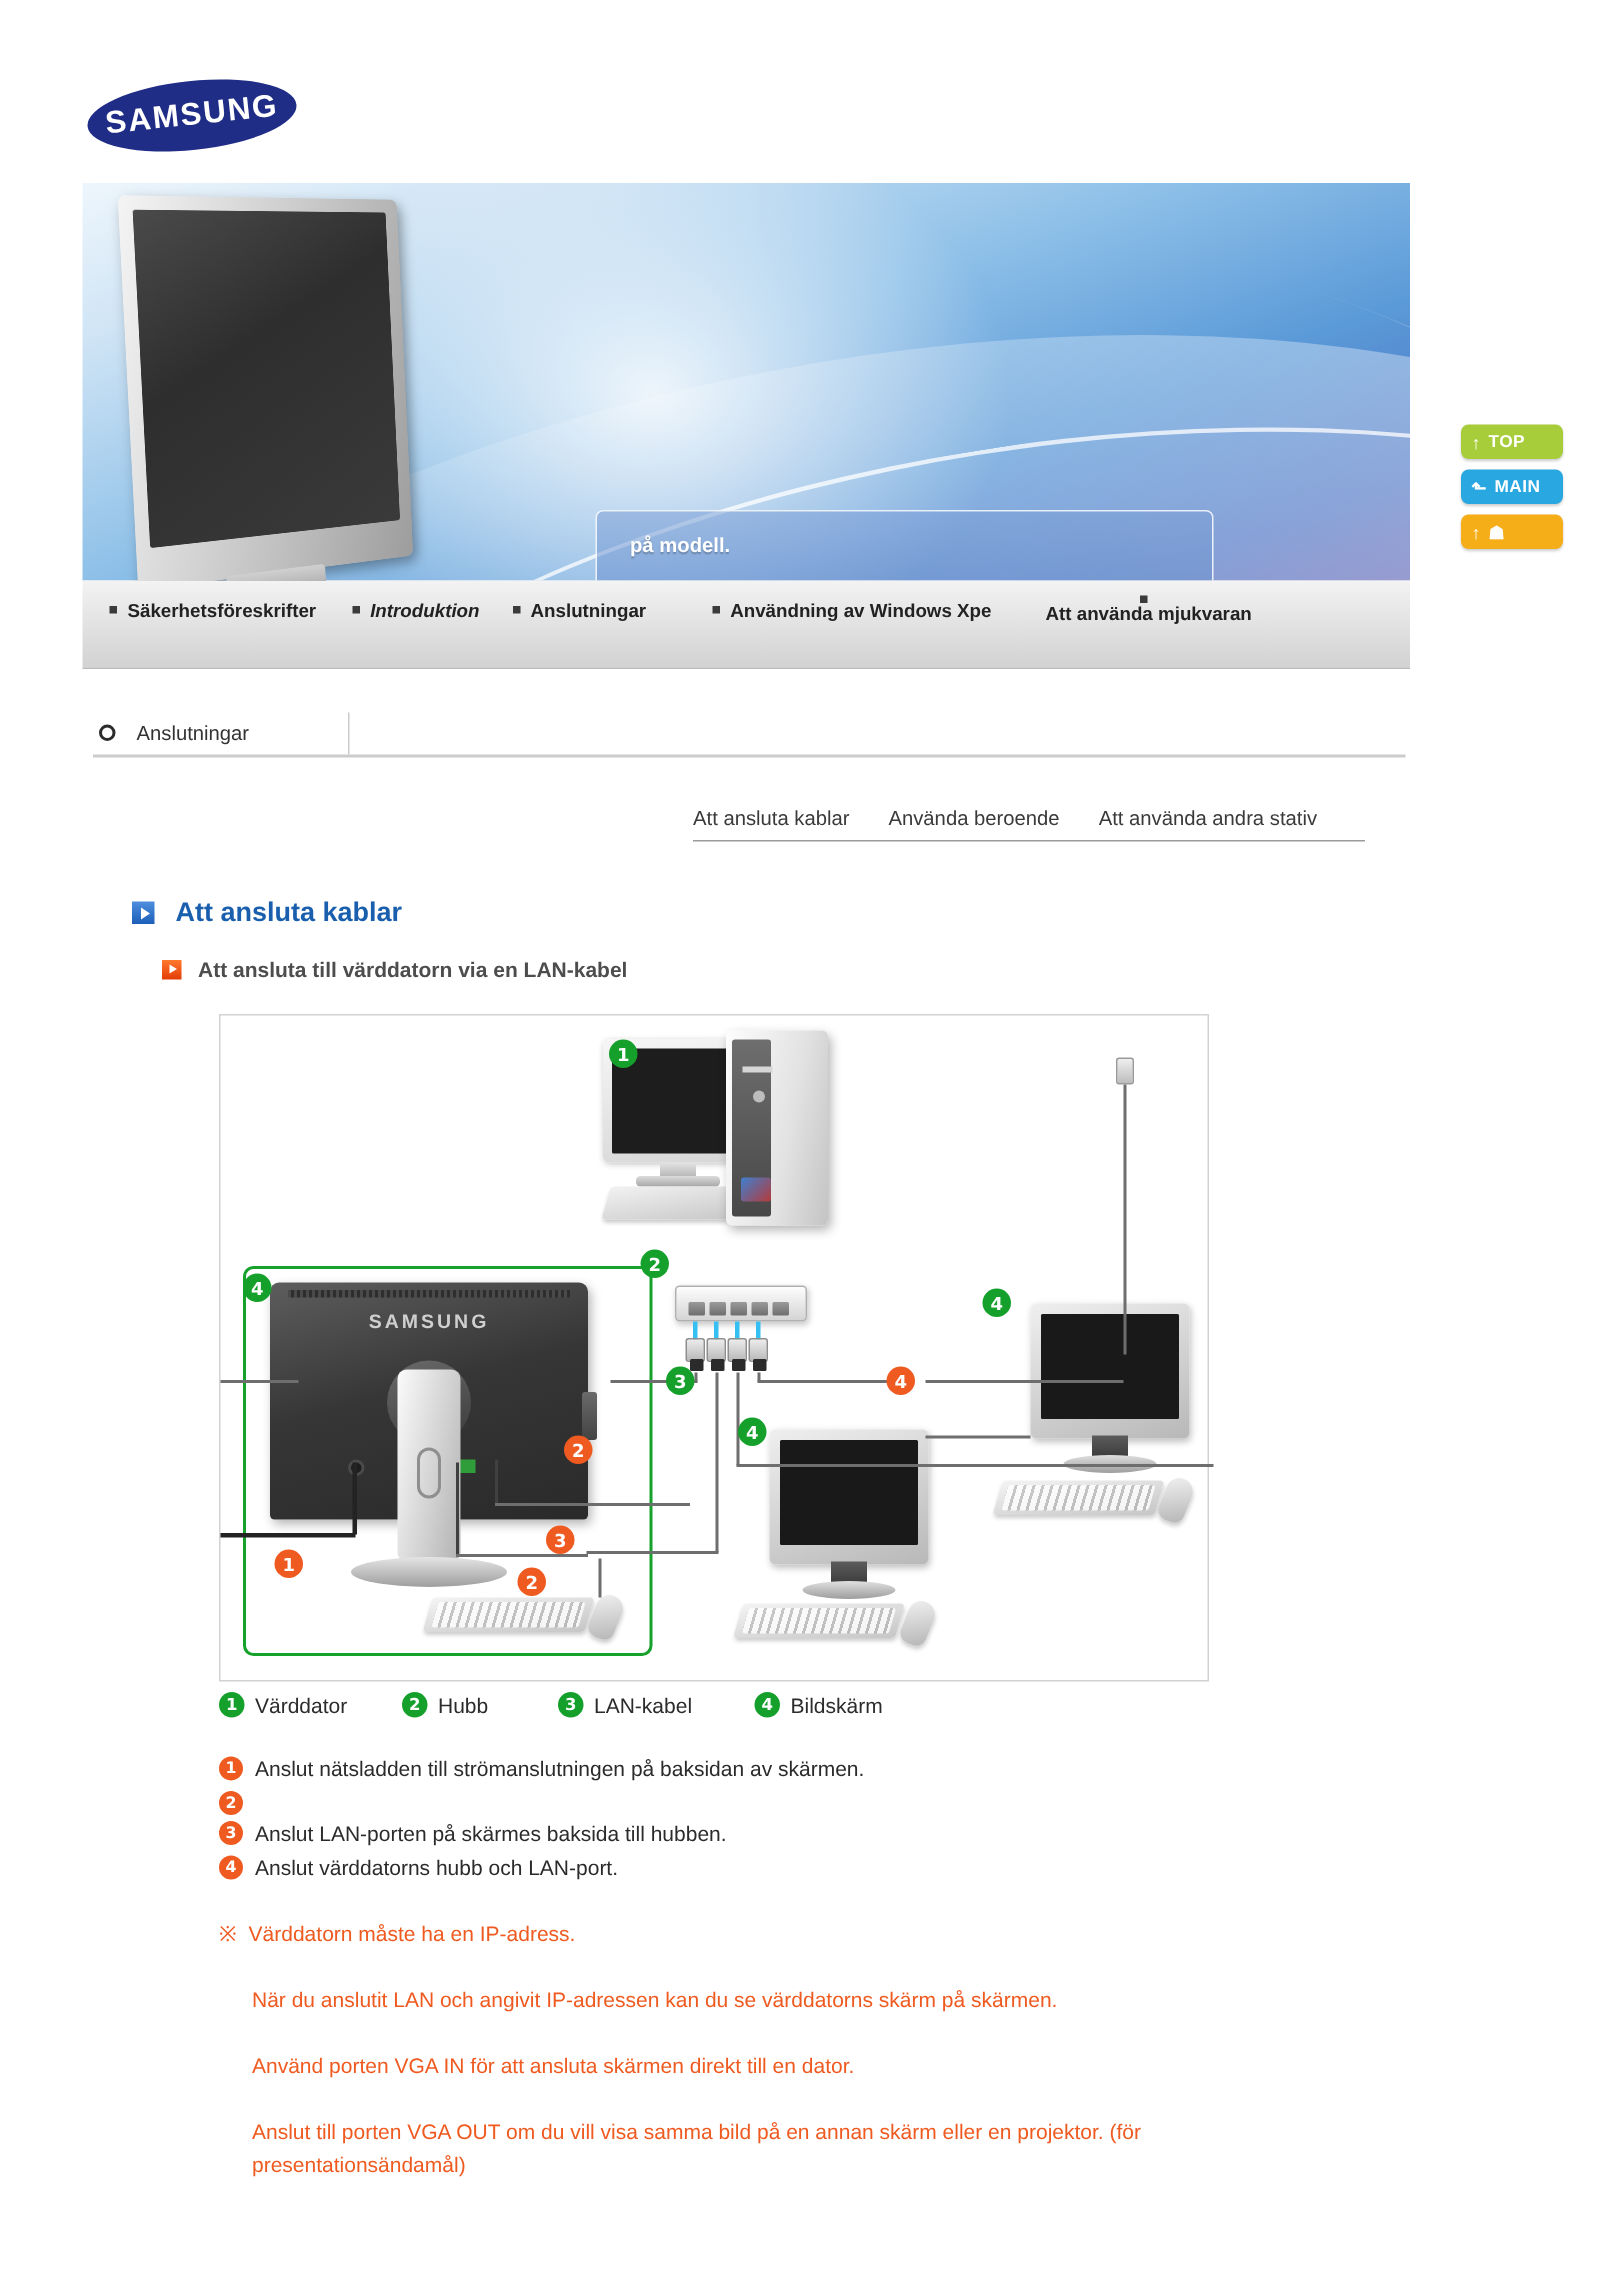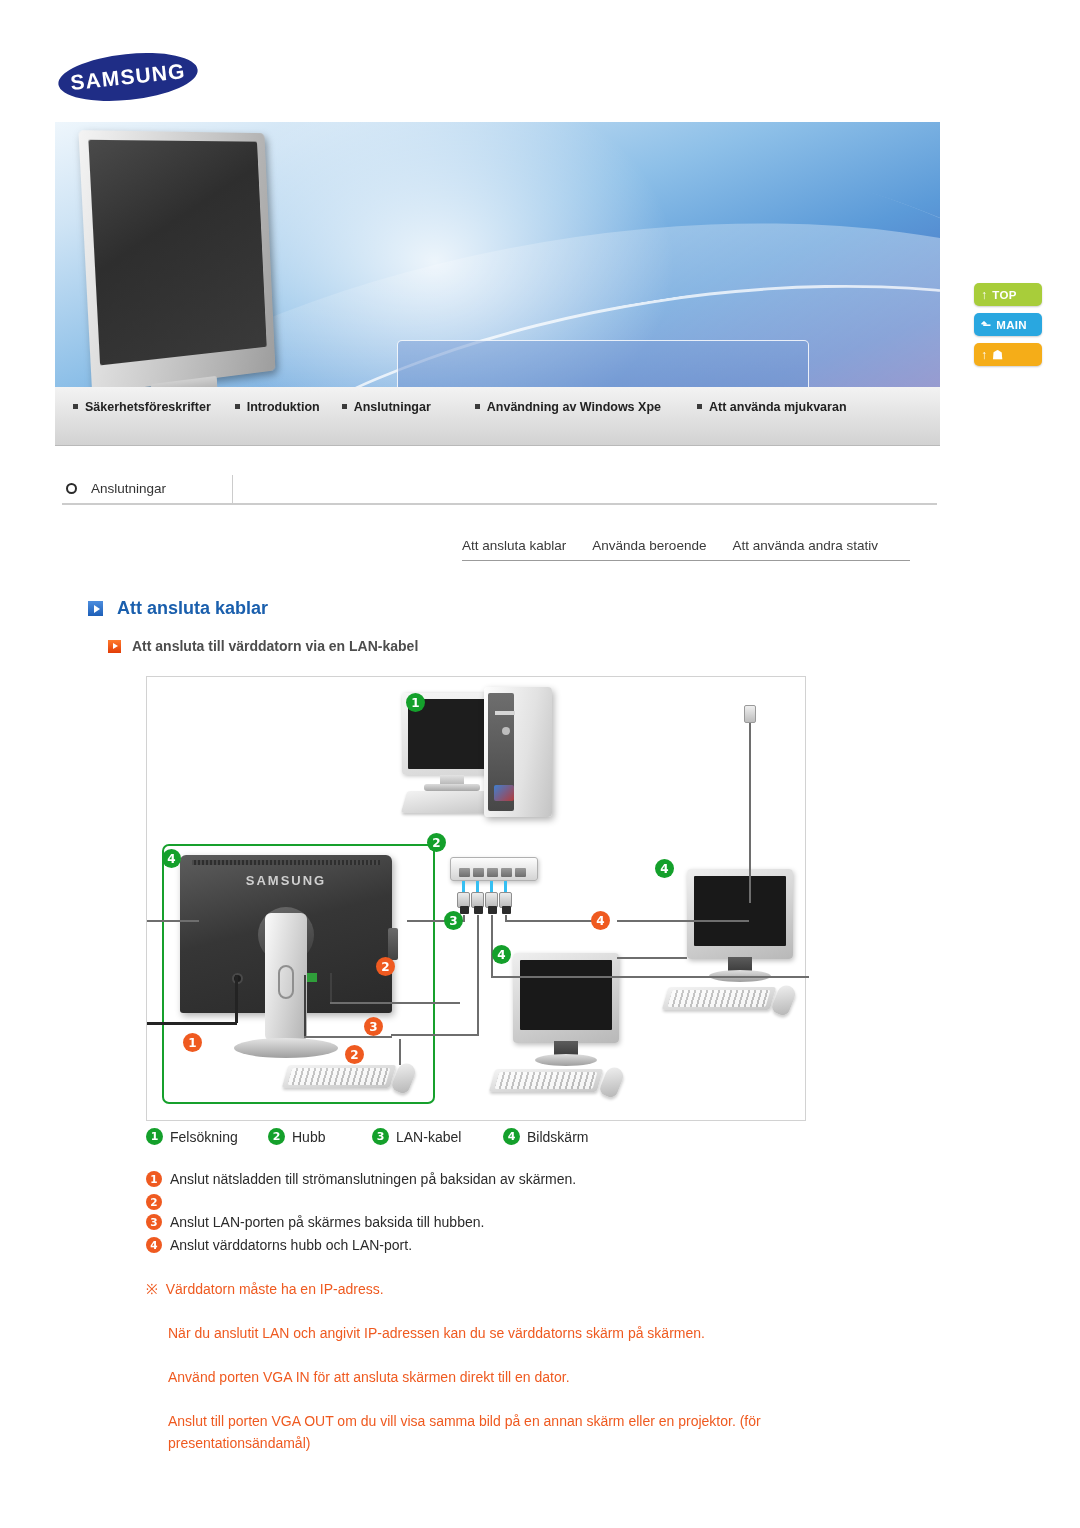--- a/index.html
+++ b/index.html
@@ -618,20 +618,21 @@
   <div class="hero-swoosh2"></div>
 
   <div class="hero-monitor">
     <div class="hm-bezel">
       <div class="hm-screen"></div>
     </div>
     <div class="hm-base"></div>
   </div>
 
   <div class="hero-callout">
+    <p>på modell.</p>
 
   </div>
 </div>
 
 <div class="float-btns">
   <div class="fbtn fbtn-top">
     <span class="fb-ico">↑</span>
     <span>TOP</span>
   </div>
   <div class="fbtn fbtn-main">
@@ -643,33 +644,33 @@
     <span class="fb-ico">☗</span>
   </div>
 </div>
 
 <div class="navbar">
   <div class="navrow">
     <div class="navitem" style="margin-left:18px;">
       <span class="sq"></span>
       <span>Säkerhetsföreskrifter</span>
     </div>
-    <div class="navitem" style="margin-left:24px;">
+    <div class="navitem" style="margin-left:24px;font-style:italic;">
       <span class="sq"></span>
       <span>Introduktion</span>
     </div>
     <div class="navitem" style="margin-left:22px;">
       <span class="sq"></span>
       <span>Anslutningar</span>
     </div>
     <div class="navitem" style="margin-left:44px;">
       <span class="sq"></span>
       <span>Användning av Windows Xpe</span>
     </div>
-    <div class="navitem" style="margin-left:36px;">
+    <div class="navitem" style="margin-left:36px;flex-direction:column;">
       <span class="sq"></span>
       <span>Att använda mjukvaran</span>
     </div>
   </div>
 </div>
 
 <div class="crumb">
   <div class="crumb-ring"></div>
   <div class="crumb-label">Anslutningar</div>
   <div class="crumb-div"></div>
@@ -815,21 +816,21 @@
   <div class="badge o" style="left:229px; top:280px;">2</div>
   <div class="badge o" style="left:36px;  top:356px;">1</div>
   <div class="badge o" style="left:198px; top:368px;">2</div>
   <div class="badge o" style="left:217px; top:340px;">3</div>
 
 </div>
 
 <div class="legend">
   <div class="legend-item" style="width:122px;">
     <span class="lgbadge">1</span>
-    <span>Felsökning</span>
+    <span>Värddator</span>
   </div>
   <div class="legend-item" style="width:104px;">
     <span class="lgbadge">2</span>
     <span>Hubb</span>
   </div>
   <div class="legend-item" style="width:131px;">
     <span class="lgbadge">3</span>
     <span>LAN-kabel</span>
   </div>
   <div class="legend-item">

